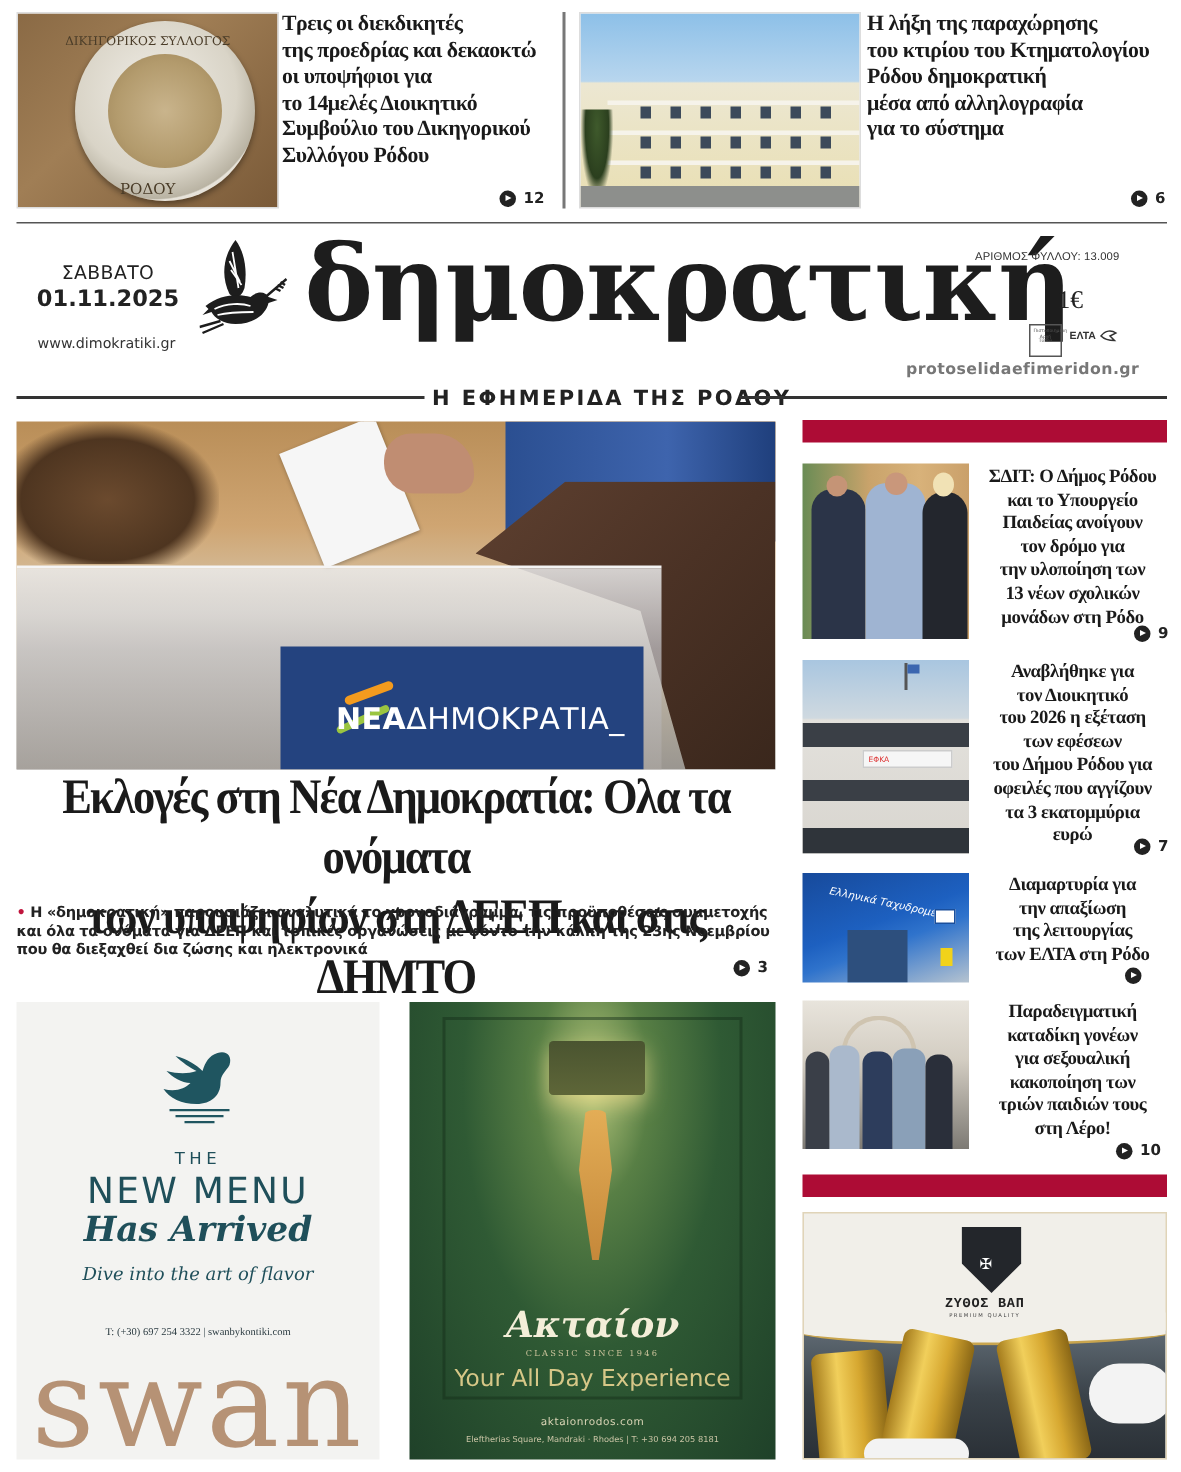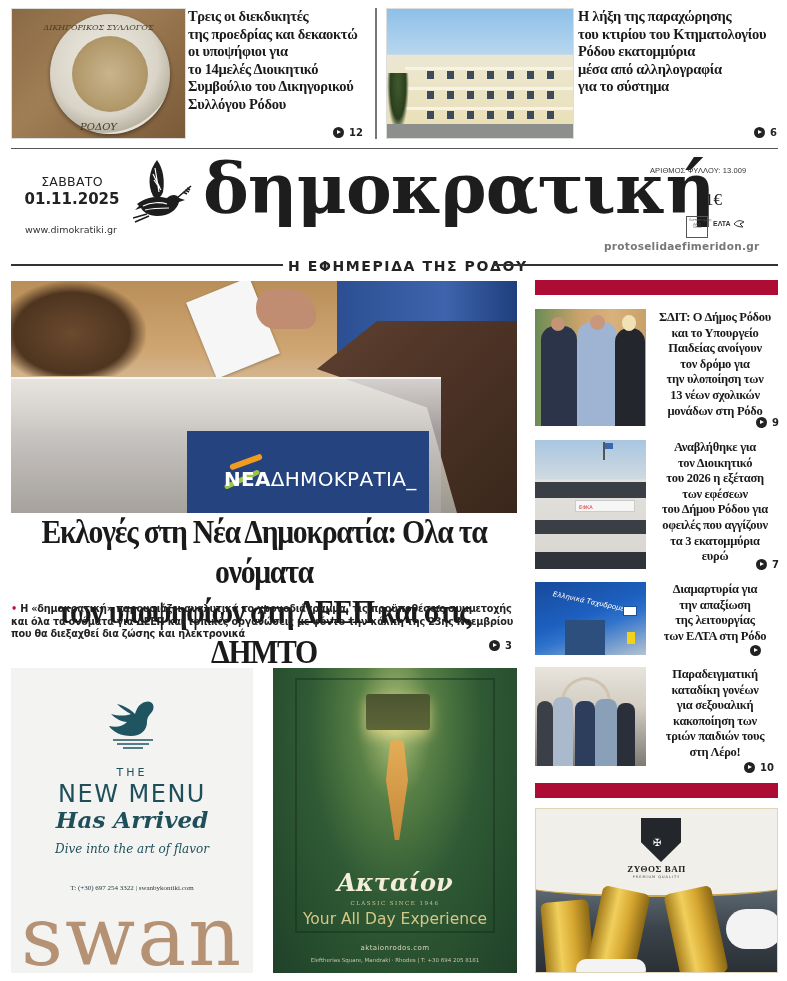--- a/index.html
+++ b/index.html
@@ -7,21 +7,21 @@
   body { position: relative; font-family: "Liberation Sans", sans-serif; color: #1a1a1a; }
   .abs { position: absolute; }
 
   
   .hl { font-family: "Liberation Serif", serif; font-weight: bold; color: #1a1a1a; letter-spacing: -0.3px; }
   .page-ref { display: inline-flex; align-items: center; gap: 5px; font-family: "DejaVu Sans", sans-serif; font-size: 10px; font-weight: bold; color: #222; }
   .page-ref .dot { width: 11px; height: 11px; border-radius: 50%; background: #222; position: relative; display: inline-block; }
   .page-ref .dot::after { content: ""; position: absolute; left: 4px; top: 3px; border-left: 4px solid #fff; border-top: 2.5px solid transparent; border-bottom: 2.5px solid transparent; }
 
   
-  .teaser-img { border: 1px solid #ddd; overflow: hidden; font-style: italic; }
+  .teaser-img { border: 1px solid #ddd; overflow: hidden; }
   .coin-img { left: 11px; top: 8px; width: 175px; height: 131px; background: linear-gradient(135deg, #8a6a45 0%, #a07e55 40%, #7a5a38 100%); }
   .coin-img .ring { position: absolute; left: 38px; top: 5px; width: 120px; height: 120px; border-radius: 50%; background: radial-gradient(circle at 45% 40%, #f0ede6 0%, #d9d4c7 55%, #b9b3a3 72%, #e7e3da 73%, #cfc9bb 100%); box-shadow: 0 2px 4px rgba(0,0,0,0.4); }
   .coin-img .inner { position: absolute; left: 60px; top: 27px; width: 76px; height: 76px; border-radius: 50%; background: radial-gradient(circle, #c9b48c 0%, #b39b6d 60%, #9b8256 100%); }
   .coin-img .txt { position: absolute; left: 0; right: 0; text-align: center; font-family: "DejaVu Serif", serif; font-size: 8px; color: #4a3c28; }
   .bldg-img { left: 386px; top: 8px; width: 188px; height: 131px; background: linear-gradient(180deg, #8dc0e8 0%, #b8d6ee 35%, #ece7d2 36%, #e9dfb2 100%); }
   .bldg-img .floor { position: absolute; left: 18px; right: 0; height: 3px; background: #f6f3ea; }
   .bldg-img .win { position: absolute; width: 7px; height: 8px; background: #3c4a5a; }
   .bldg-img .palm { position: absolute; left: 0; top: 64px; width: 22px; height: 60px; background: radial-gradient(ellipse at 50% 20%, #3f5a2c 0%, #2b3f1e 50%, transparent 70%); }
   .bldg-img .ground { position: absolute; left: 0; right: 0; bottom: 0; height: 14px; background: #8d8f8c; }
 
@@ -87,21 +87,21 @@
   .ad-aktaion .name { position: absolute; left: 0; right: 0; top: 200px; text-align: center; font-family: "DejaVu Serif", serif; font-style: italic; font-weight: bold; font-size: 24px; color: #f3eed8; }
   .ad-aktaion .since { position: absolute; left: 0; right: 0; top: 232px; text-align: center; font-family: "DejaVu Serif", serif; font-size: 5.5px; letter-spacing: 1.5px; color: #c9c29a; }
   .ad-aktaion .exp { position: absolute; left: 0; right: 0; top: 242px; text-align: center; font-family: "DejaVu Sans", sans-serif; font-size: 15.5px; color: #d6c787; }
   .ad-aktaion .url { position: absolute; left: 0; right: 0; top: 276px; text-align: center; font-family: "DejaVu Sans", sans-serif; font-size: 7px; color: #d9d4b5; letter-spacing: 0.4px; }
   .ad-aktaion .addr { position: absolute; left: 0; right: 0; top: 289px; text-align: center; font-family: "DejaVu Sans", sans-serif; font-size: 5.5px; color: #c9c4a5; }
 
   .ad-beer { left: 535px; top: 808px; width: 243px; height: 165px; overflow: hidden; background: #f1efe9; border: 1px solid #e0d4b8; }
   .ad-beer .lower { position: absolute; left: 0; right: 0; top: 78px; bottom: 0; background: linear-gradient(180deg, #5f6a73 0%, #3b434a 50%, #2a3036 100%); }
   .ad-beer .wave { position: absolute; left: -10px; right: -10px; top: 66px; height: 22px; background: #f1efe9; border-radius: 0 0 50% 50%; border-bottom: 2px solid #c9a54e; }
   .ad-beer .shield { position: absolute; left: 105px; top: 9px; width: 40px; height: 44px; background: #23262b; clip-path: polygon(0 0, 100% 0, 100% 55%, 50% 100%, 0 55%); }
-  .ad-beer .bname { position: absolute; left: 0; right: 0; top: 55px; text-align: center; font-family: Liberation Serif, serif; font-size: 9px; font-weight: bold; color: #222; letter-spacing: 0.5px; }
+  .ad-beer .bname { position: absolute; left: 0; right: 0; top: 55px; text-align: center; font-family: Liberation Mono, monospace; font-size: 9px; font-weight: bold; color: #222; letter-spacing: 0.5px; }
   .ad-beer .can { position: absolute; width: 48px; height: 88px; border-radius: 6px; background: linear-gradient(90deg, #a47b1c 0%, #f1cf5b 35%, #d6a730 65%, #8a6716 100%); }
   .ad-beer .glove { position: absolute; background: #f3f3f3; border-radius: 20px; }
 </style>
 </head>
 <body>
 
 <div class="abs teaser-img coin-img">
   <div class="ring"></div>
   <div class="inner"></div>
   <div class="txt" style="top:14px;">ΔΙΚΗΓΟΡΙΚΟΣ ΣΥΛΛΟΓΟΣ</div>
@@ -148,21 +148,21 @@
     <div class="win" style="left:120px;top:102px;"></div>
     <div class="win" style="left:140px;top:102px;"></div>
     <div class="win" style="left:160px;top:102px;"></div>
   <div class="palm"></div>
   <div class="ground"></div>
 </div>
 
 <div class="abs hl teaser-text" style="left:578px; top:8px; width:200px;">
   <div>Η λήξη της παραχώρησης</div>
   <div>του κτιρίου του Κτηματολογίου</div>
-  <div>Ρόδου εκατομμύρια</div>
+  <div>Ρόδου δημοκρατική</div>
   <div>μέσα από αλληλογραφία</div>
   <div>για το σύστημα</div>
 </div>
 <div class="abs page-ref" style="left:754px; top:127px;">
   <span class="dot"></span>
   <span>6</span>
 </div>
 
 <div class="abs rule" style="left:11px; top:148px; width:767px; background:#555;"></div>
 

